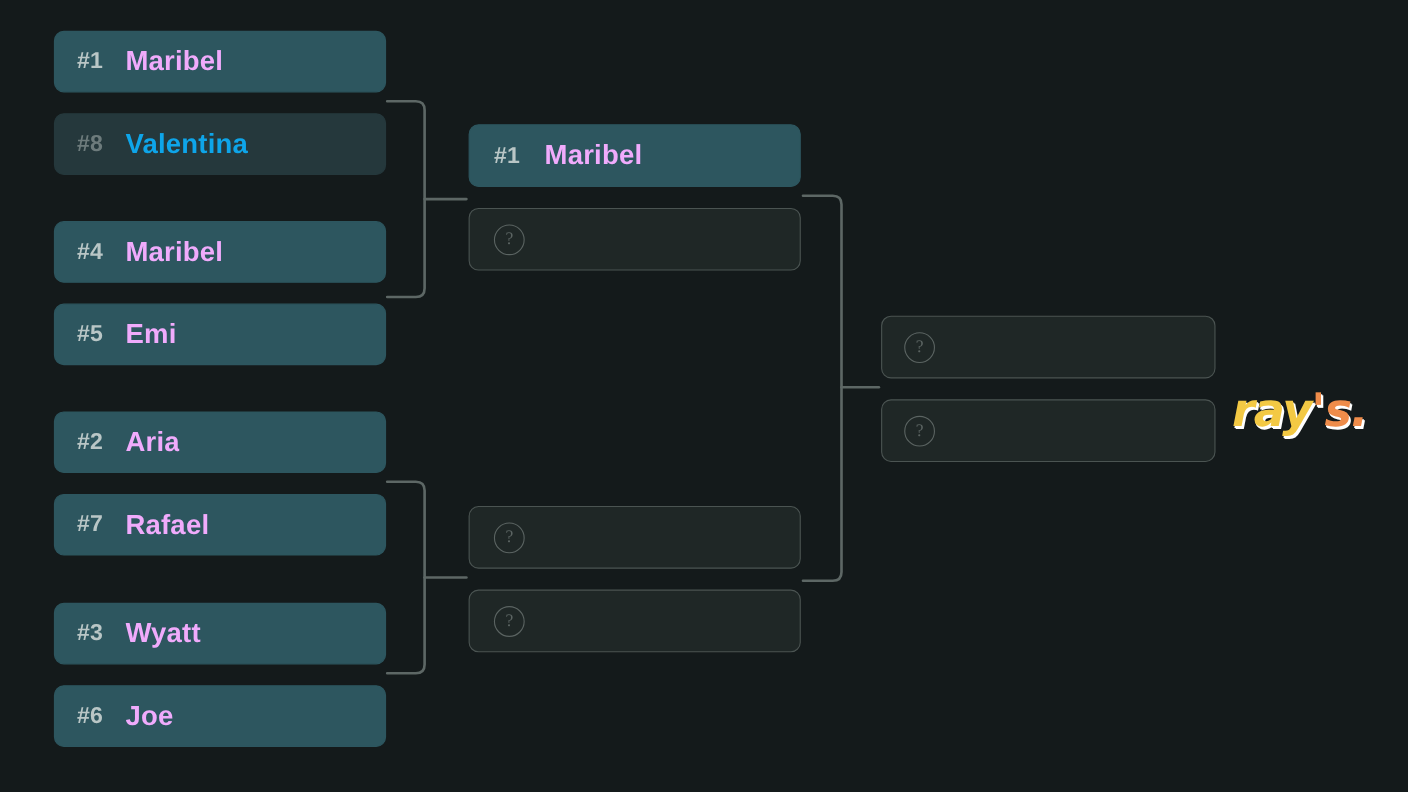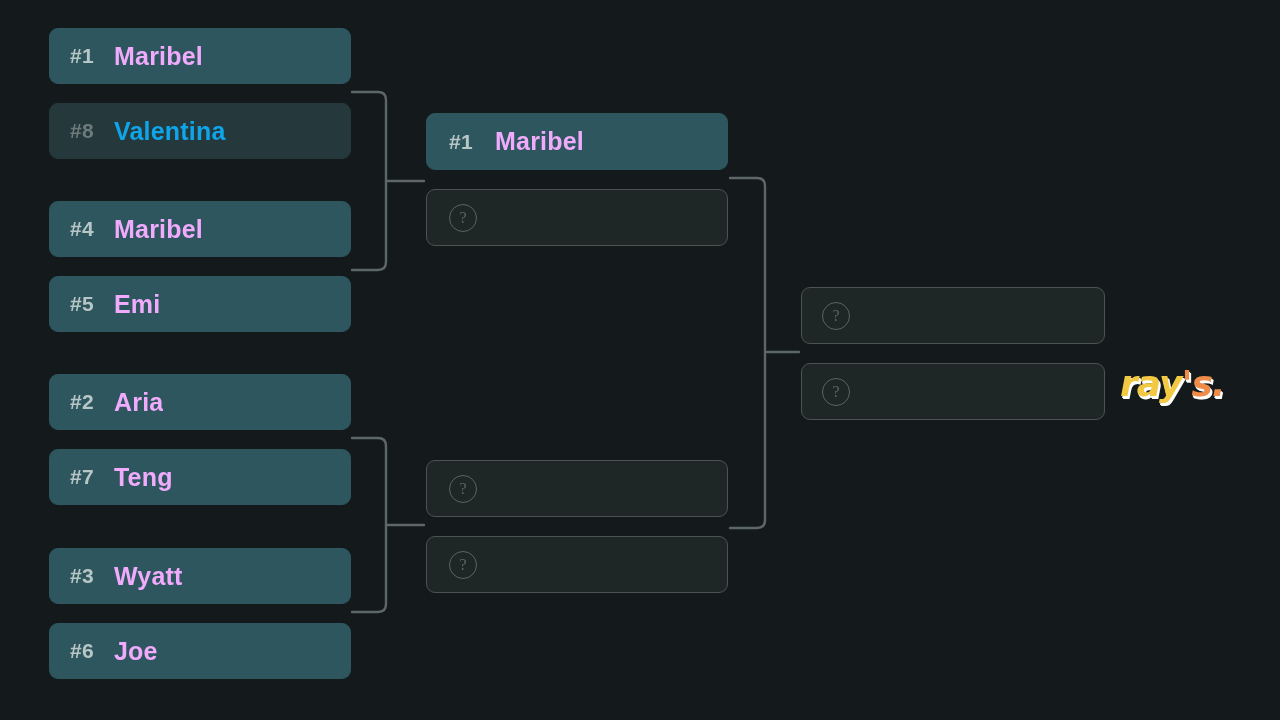--- a/index.html
+++ b/index.html
@@ -121,26 +121,25 @@
     font-size: 84px;
     letter-spacing: -3px;
     text-shadow:
        3px 4px 0 #ffffff,
        2px 3px 0 #ffffff,
       -1px 2px 0 #ffffff;
   }
   #logo-rays {
     left: 10px;
     top: 76px;
-    font-size: 36px;
+    font-size: 42px;
     letter-spacing: -1px;
     text-shadow:
        2px 3px 0 #ffffff,
        1px 2px 0 #ffffff;
-    margin-top: 15px;
   }
   .g-yellow { color: #f3c944; }
   .g-amber  { color: #eeab46; }
   .g-orange { color: #ef8c4a; }
 </style>
 </head>
 <body>
 
 <div id="stage">
 
@@ -176,21 +175,21 @@
     <span class="pname">Emi</span>
   </div>
 
   <div class="slot r1 filled" style="left:49px; top:374px;">
     <span class="seed">#2</span>
     <span class="pname">Aria</span>
   </div>
 
   <div class="slot r1 filled" style="left:49px; top:449px;">
     <span class="seed">#7</span>
-    <span class="pname">Teng</span>
+    <span class="pname">Rafael</span>
   </div>
 
   <div class="slot r1 filled" style="left:49px; top:548px;">
     <span class="seed">#3</span>
     <span class="pname">Wyatt</span>
   </div>
 
   <div class="slot r1 filled" style="left:49px; top:623px;">
     <span class="seed">#6</span>
     <span class="pname">Joe</span>

